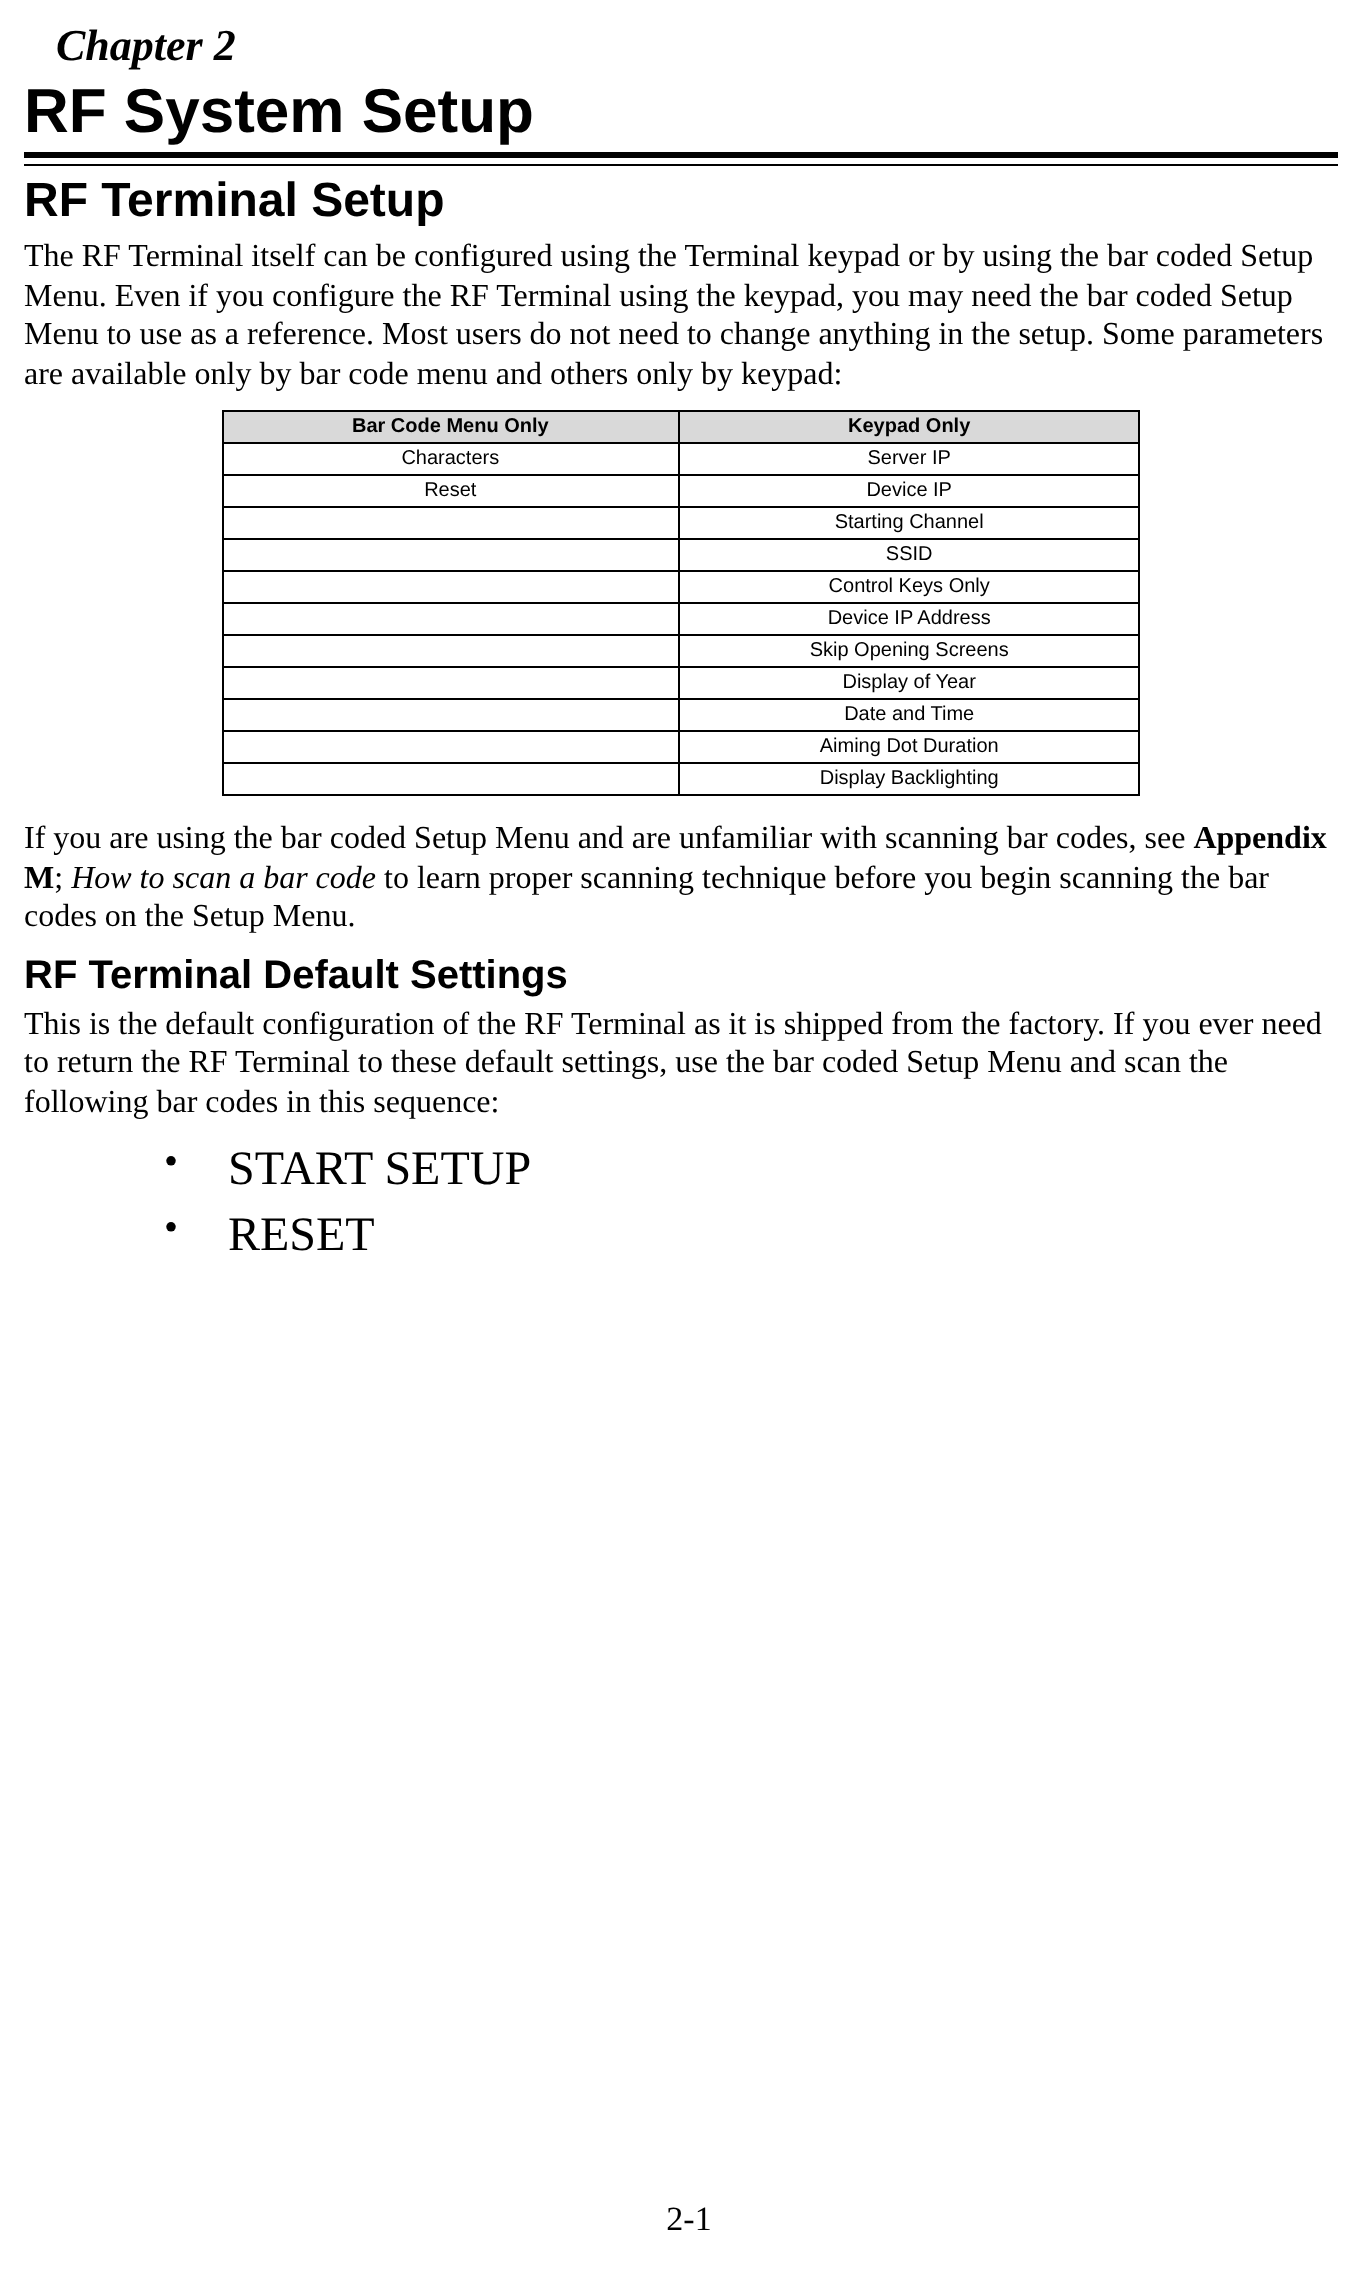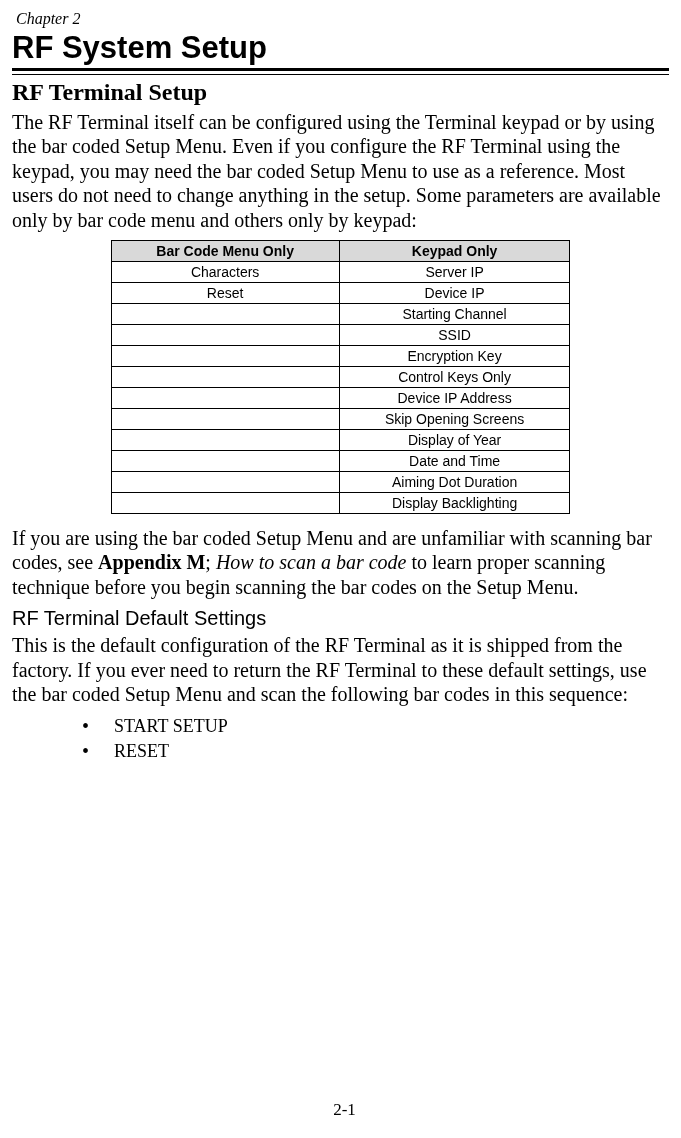--- a/index.html
+++ b/index.html
@@ -7,77 +7,77 @@
       width: 681px;
       margin: 0;
       padding: 10px 12px 10px 12px;
       box-sizing: border-box;
       color: #000;
       position: relative;
       height: 1138px;
     }
     .chapter {
       font-style: italic;
-      font-weight: normal;
-      font-size: 16px;
-      margin: 0 0 2px 4px;
+      font-weight: bold;
+      font-size: 22px;
+      margin: 0 0 2px 16px;
     }
     h1.main {
       font-family: Arial, Helvetica, sans-serif;
       font-weight: bold;
       font-size: 31px;
       margin: 0 0 2px 0;
     }
     .dbl-rule {
       border-top: 3px solid #000;
       border-bottom: 1px solid #000;
       height: 3px;
       margin: 0 0 4px 0;
     }
     h2.section {
-      font-family: Liberation Serif, serif;
+      font-family: Liberation Sans, sans-serif;
       font-weight: bold;
       font-size: 24px;
       margin: 2px 0 4px 0;
     }
     p.body {
-      font-size: 20px;
+      font-size: 16px;
       margin: 2px 0 8px 0;
       line-height: 1.22;
     }
     table.params {
       border-collapse: collapse;
       margin: 8px auto 12px auto;
       width: 70%;
       font-family: Arial, Helvetica, sans-serif;
-      font-size: 14px;
+      font-size: 10px;
     }
     table.params th, table.params td {
       border: 1px solid #000;
       padding: 2px 4px;
       text-align: center;
     }
     table.params th {
       background: #d9d9d9;
       font-weight: bold;
     }
     h3.sub {
       font-family: Arial, Helvetica, sans-serif;
-      font-weight: normal;
+      font-weight: bold;
       font-size: 20px;
       margin: 0 0 3px 0;
     }
     .indent-p {
       margin-left: 28px;
     }
     ul.bullets {
       list-style: none;
       margin: 2px 0 0 70px;
       padding: 0;
-      font-size: 18px;
+      font-size: 24px;
     }
     ul.bullets li {
       position: relative;
       padding-left: 32px;
       line-height: 1.35;
     }
     ul.bullets li::before {
       content: "•";
       position: absolute;
       left: 0;
@@ -126,24 +126,20 @@
       <tr>
         <td>&nbsp;</td>
         <td>Starting Channel</td>
       </tr>
       <tr>
         <td>&nbsp;</td>
         <td>SSID</td>
       </tr>
       <tr>
         <td>&nbsp;</td>
-        <td>Encryption Key</td>
-      </tr>
-      <tr>
-        <td>&nbsp;</td>
         <td>Control Keys Only</td>
       </tr>
       <tr>
         <td>&nbsp;</td>
         <td>Device IP Address</td>
       </tr>
       <tr>
         <td>&nbsp;</td>
         <td>Skip Opening Screens</td>
       </tr>

